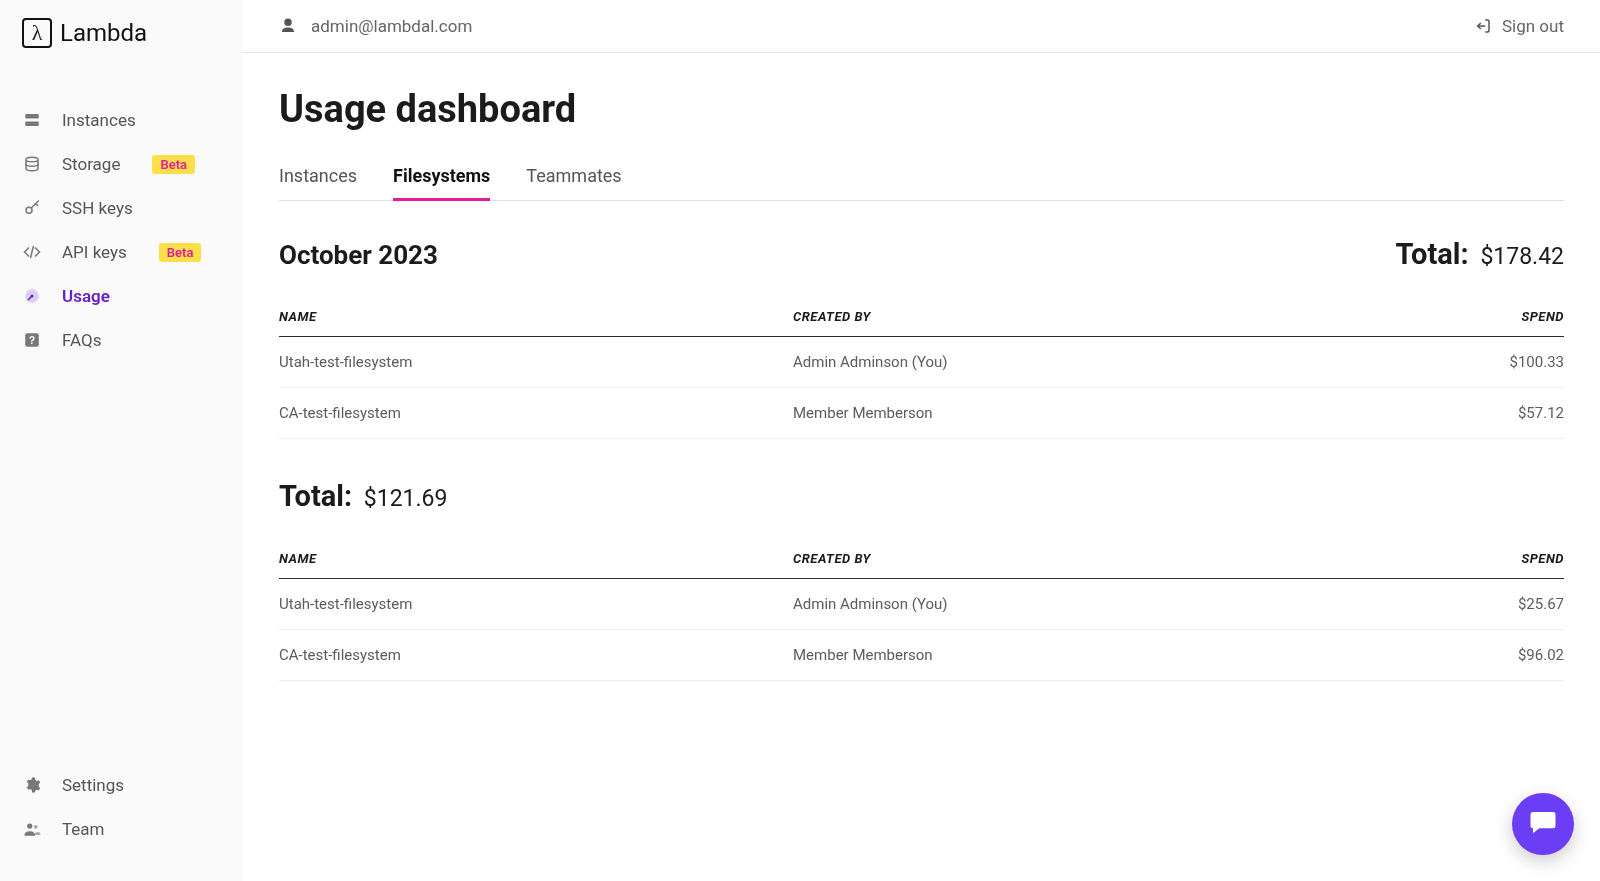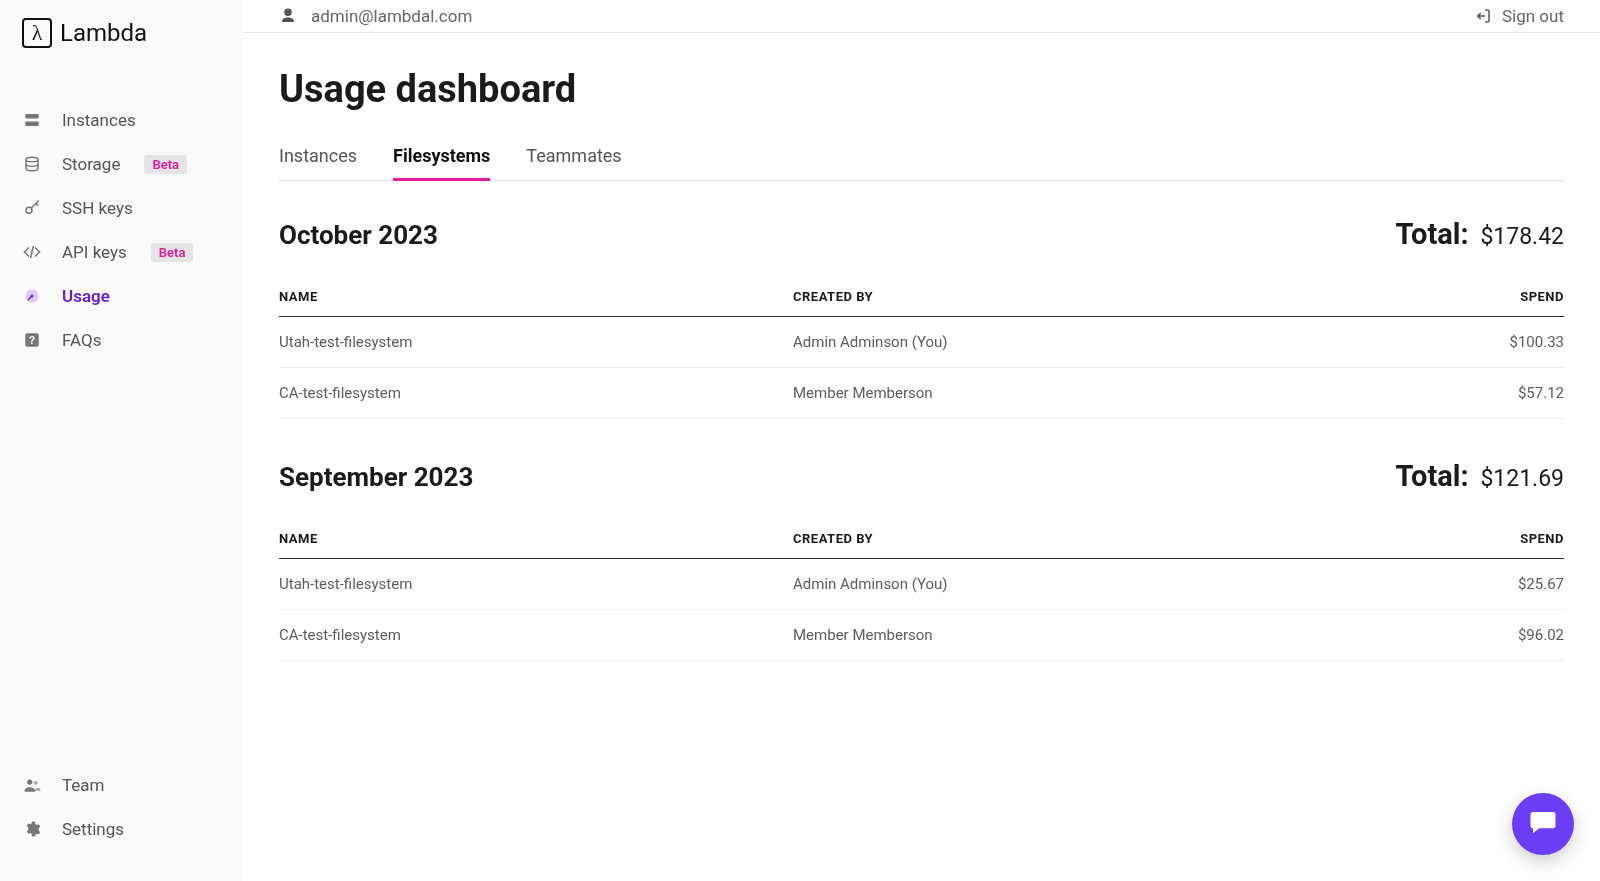--- a/index.html
+++ b/index.html
@@ -60,42 +60,42 @@
     .nav-item.active .nav-icon { color: #6a1fc7; }
     .nav-icon {
       width: 20px; height: 20px;
       color: #777;
       flex-shrink: 0;
       display: flex;
       align-items: center;
       justify-content: center;
     }
     .badge {
-      background: #e5e5e5;
+      background: #fde047;
       color: #e31b9e;
       font-size: 13px;
       font-weight: 600;
       padding: 3px 8px;
       border-radius: 3px;
-      margin-left: 4px;
+      margin-left: 12px;
     }
     .nav-icon svg { width: 18px; height: 18px; }
 
     
     .main {
       position: absolute;
       left: 243px; right: 0; top: 0; bottom: 0;
       background: #fff;
       overflow-y: auto;
     }
     .topbar {
       display: flex;
       align-items: flex-start;
       justify-content: space-between;
-      padding: 6px 36px;
+      padding: 16px 36px;
       border-bottom: 1px solid #e7e7e7;
     }
     .user-block {
       display: flex;
       align-items: center;
       gap: 14px;
       color: #666;
       font-size: 17px;
     }
     .signout {
@@ -151,20 +151,21 @@
       border-collapse: collapse;
     }
     table.usage th {
       text-align: left;
       font-size: 13px;
       font-weight: 700;
       letter-spacing: 0.5px;
       color: #1b1b1b;
       padding: 12px 0;
       border-bottom: 1.5px solid #2a2a2a;
+      font-style: italic;
     }
     table.usage th.spend, table.usage td.spend { text-align: right; }
     table.usage td {
       padding: 16px 0;
       font-size: 15px;
       color: #5c5c5c;
       border-bottom: 1px solid #eee;
     }
     table.usage col.c-name { width: 40%; }
     table.usage col.c-by { width: 42%; }
@@ -252,35 +253,35 @@
             <text x="12" y="17" text-anchor="middle" font-size="14" fill="#fafafa" font-family="Arial" font-weight="700">?</text>
           </svg>
         </span>
         <span>FAQs</span>
       </div>
     </nav>
   <nav class="nav-bottom" id="nav-bottom">
       <div class="nav-item">
         <span class="nav-icon">
           <svg viewBox="0 0 24 24" fill="currentColor">
+            <path d="M12 8a4 4 0 1 0 4 4 4 4 0 0 0-4-4Zm9 4a7.9 7.9 0 0 0-.1-1.3l2.1-1.6-2-3.4-2.5 1a7.6 7.6 0 0 0-2.2-1.3L16 2h-4l-.3 2.4a7.6 7.6 0 0 0-2.2 1.3l-2.5-1-2 3.4 2.1 1.6A7.9 7.9 0 0 0 7 12a7.9 7.9 0 0 0 .1 1.3L5 14.9l2 3.4 2.5-1a7.6 7.6 0 0 0 2.2 1.3L12 22h4l.3-2.4a7.6 7.6 0 0 0 2.2-1.3l2.5 1 2-3.4-2.1-1.6A7.9 7.9 0 0 0 21 12Z"></path>
+          </svg>
+        </span>
+        <span>Settings</span>
+      </div>
+      <div class="nav-item">
+        <span class="nav-icon">
+          <svg viewBox="0 0 24 24" fill="currentColor">
             <circle cx="9" cy="8" r="3.5"></circle>
             <path d="M2 20c0-3 3.5-5 7-5s7 2 7 5v1H2Z"></path>
             <circle cx="17" cy="9" r="2.5" opacity="0.6"></circle>
             <path d="M15 20c.3-2.5 2.2-4 4.5-4 1.3 0 2.5.4 3.5 1.2V20Z" opacity="0.6"></path>
           </svg>
         </span>
         <span>Team</span>
-      </div>
-      <div class="nav-item">
-        <span class="nav-icon">
-          <svg viewBox="0 0 24 24" fill="currentColor">
-            <path d="M12 8a4 4 0 1 0 4 4 4 4 0 0 0-4-4Zm9 4a7.9 7.9 0 0 0-.1-1.3l2.1-1.6-2-3.4-2.5 1a7.6 7.6 0 0 0-2.2-1.3L16 2h-4l-.3 2.4a7.6 7.6 0 0 0-2.2 1.3l-2.5-1-2 3.4 2.1 1.6A7.9 7.9 0 0 0 7 12a7.9 7.9 0 0 0 .1 1.3L5 14.9l2 3.4 2.5-1a7.6 7.6 0 0 0 2.2 1.3L12 22h4l.3-2.4a7.6 7.6 0 0 0 2.2-1.3l2.5 1 2-3.4-2.1-1.6A7.9 7.9 0 0 0 21 12Z"></path>
-          </svg>
-        </span>
-        <span>Settings</span>
       </div>
     </nav>
 </aside>
 
 <main class="main">
   <div class="topbar">
     <div class="user-block">
       <span class="user-icon">
         <svg viewBox="0 0 24 24" fill="currentColor">
             <path d="M12 12a5 5 0 1 0-5-5 5 5 0 0 0 5 5Zm0 2c-4 0-8 2-8 5v1h16v-1c0-3-4-5-8-5Z"></path>
@@ -337,21 +338,20 @@
               <tr>
                 <td>CA-test-filesystem</td>
                 <td>Member Memberson</td>
                 <td class="spend">$57.12</td>
               </tr>
             </tbody>
           </table>
         </section>
         <section class="period-block">
           <div class="period-header">
-            <div class="period-title">September 2023</div>
             <div><span class="period-total-label">Total:</span><span class="period-total-value"> $121.69</span></div>
           </div>
           <table class="usage">
             <colgroup>
               <col class="c-name">
               <col class="c-by">
               <col class="c-spend">
             </colgroup>
             <thead>
               <tr>

